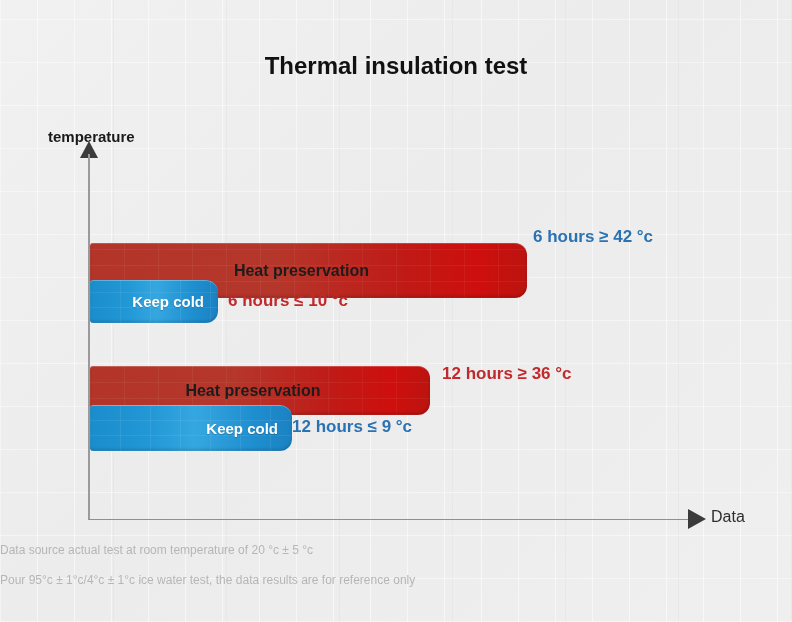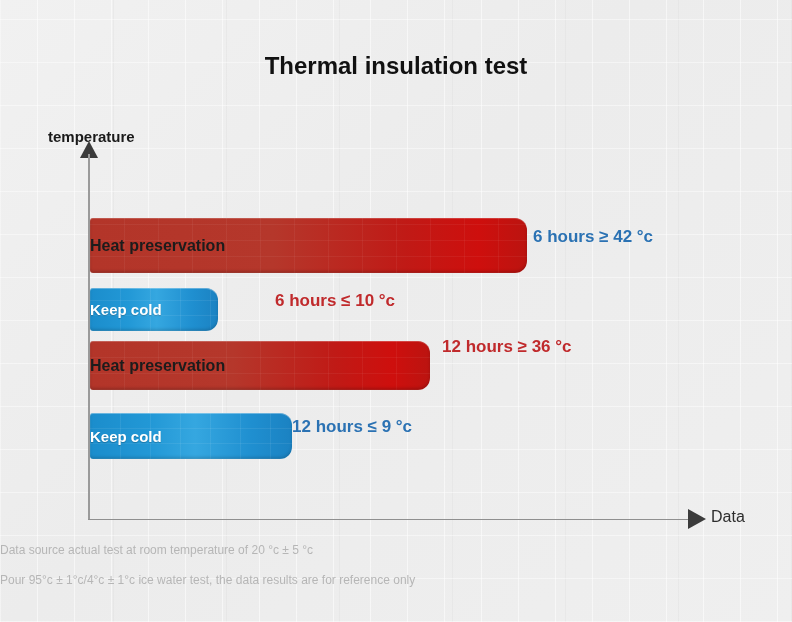--- a/index.html
+++ b/index.html
@@ -102,31 +102,31 @@
     align-items: center;
     box-sizing: border-box;
   }
   .bar-hot {
     background:
       repeating-linear-gradient(90deg, rgba(255,255,255,0.05) 0px, rgba(255,255,255,0.05) 1px, rgba(0,0,0,0) 1px, rgba(0,0,0,0) 34px),
       repeating-linear-gradient(0deg, rgba(255,255,255,0.05) 0px, rgba(255,255,255,0.05) 1px, rgba(0,0,0,0) 1px, rgba(0,0,0,0) 16px),
       linear-gradient(90deg, #b33529 0%, #b5372b 42%, #c01a16 72%, #ce0f0d 89%, #bb1410 100%);
     border-radius: 3px 12px 12px 3px;
     box-shadow: inset 0 1px 0 rgba(255,255,255,0.18), inset 0 -2px 3px rgba(0,0,0,0.18);
-    justify-content: flex-start;
+    justify-content: center;
+    margin-top: 25px;
   }
   .bar-cold {
     background:
       repeating-linear-gradient(90deg, rgba(255,255,255,0.07) 0px, rgba(255,255,255,0.07) 1px, rgba(0,0,0,0) 1px, rgba(0,0,0,0) 30px),
       repeating-linear-gradient(0deg, rgba(255,255,255,0.07) 0px, rgba(255,255,255,0.07) 1px, rgba(0,0,0,0) 1px, rgba(0,0,0,0) 15px),
       linear-gradient(90deg, #1b8dcc 0%, #2298d6 30%, #35a7e0 52%, #1f8fd0 80%, #1b82c2 100%);
     border-radius: 3px 12px 12px 3px;
     box-shadow: inset 0 1px 0 rgba(255,255,255,0.30), inset 0 -2px 3px rgba(0,0,0,0.15);
-    justify-content: flex-start;
-    margin-top: 8px;
+    justify-content: flex-end;
   }
   .bar-label-dark {
     font-size: 16px;
     font-weight: bold;
     color: #1c1c1c;
     padding-right: 14px;
     white-space: nowrap;
   }
   .bar-label-light {
     font-size: 15px;
@@ -175,26 +175,26 @@
   <div id="x-axis-label">Data</div>
 
   <div class="bar bar-hot" style="left:90px; top:218px; width:437px; height:55px;">
     <span class="bar-label-dark">Heat preservation</span>
   </div>
   <div class="annotation ann-blue" style="left:533px; top:227px;">6 hours ≥ 42 °c</div>
 
   <div class="bar bar-cold" style="left:90px; top:280px; width:128px; height:43px;">
     <span class="bar-label-light">Keep cold</span>
   </div>
-  <div class="annotation ann-red" style="left:228px; top:291px;margin-left:47px;">6 hours ≤ 10 °c</div>
+  <div class="annotation ann-red" style="left:228px; top:291px;">6 hours ≤ 10 °c</div>
 
   <div class="bar bar-hot" style="left:90px; top:341px; width:340px; height:49px;">
     <span class="bar-label-dark">Heat preservation</span>
   </div>
-  <div class="annotation ann-red" style="left:442px; top:337px;">12 hours ≥ 36 °c</div>
+  <div class="annotation ann-red" style="left:442px; top:364px;">12 hours ≥ 36 °c</div>
 
   <div class="bar bar-cold" style="left:90px; top:405px; width:202px; height:46px;">
     <span class="bar-label-light">Keep cold</span>
   </div>
   <div class="annotation ann-blue" style="left:292px; top:417px;">12 hours ≤ 9 °c</div>
 
   <div class="footnote" id="footnote-1">Data source actual test at room temperature of 20 °c ± 5 °c</div>
   <div class="footnote" id="footnote-2">Pour 95°c ± 1°c/4°c ± 1°c ice water test, the data results are for reference only</div>
 
 </div>

